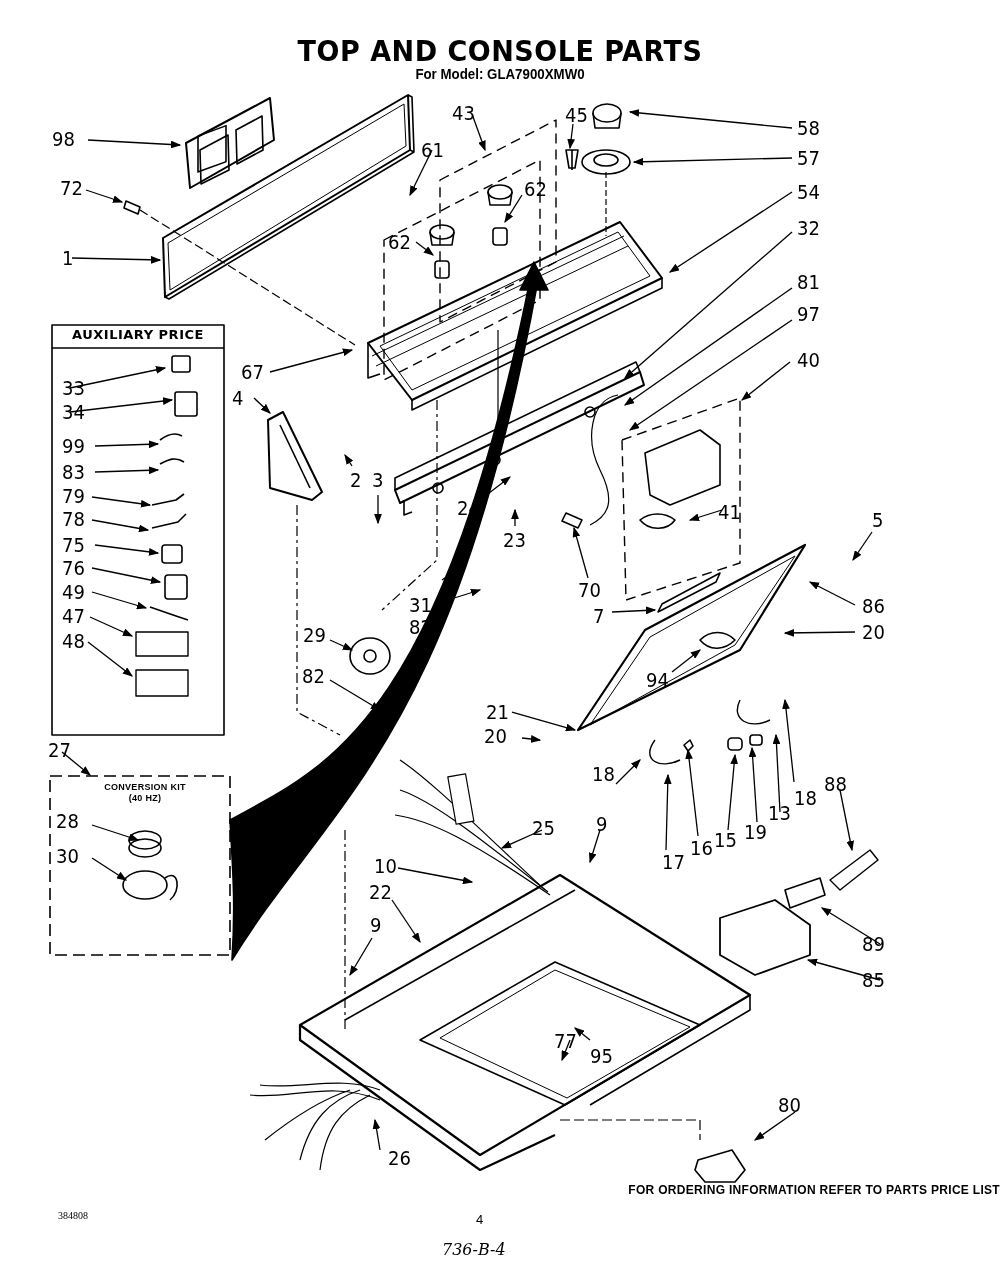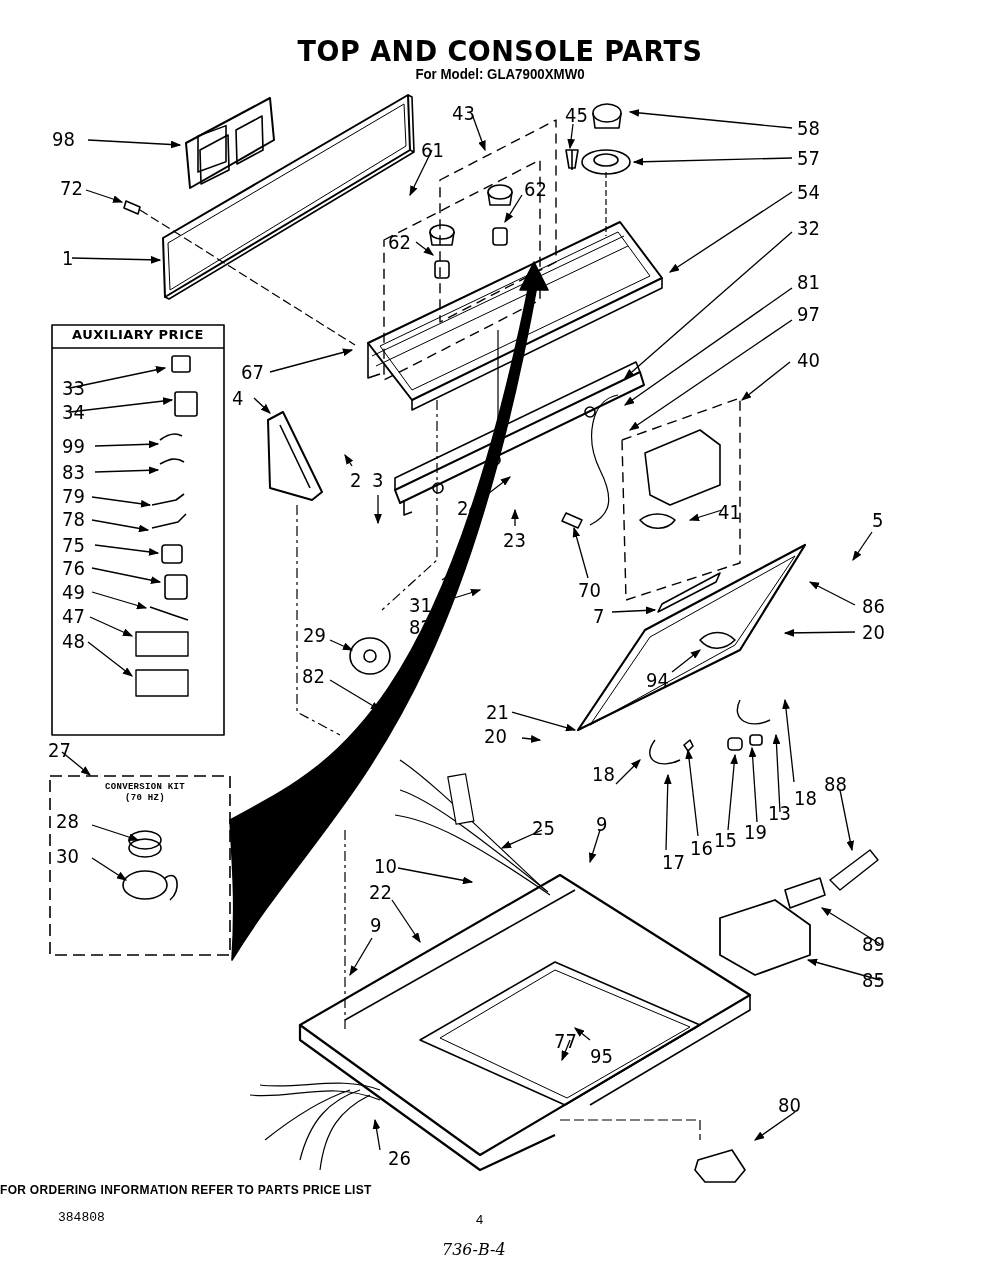--- a/index.html
+++ b/index.html
@@ -2,23 +2,23 @@
 <html><head>
 <meta charset="utf-8">
 <style>
   html,body{margin:0;padding:0;background:#fff;}
   body{width:1000px;height:1271px;position:relative;overflow:hidden;font-family:"Liberation Sans",sans-serif;color:#000;}
   #stage{position:absolute;left:0;top:0;width:1000px;height:1271px;}
   .title{position:absolute;left:0;width:1000px;top:36px;text-align:center;font-family:"DejaVu Sans",sans-serif;font-weight:bold;font-size:27px;letter-spacing:0.5px;transform:scaleY(1.05);}
   .subtitle{position:absolute;left:0;width:1000px;top:66px;text-align:center;font-family:"Liberation Sans",sans-serif;font-weight:bold;font-size:14px;transform:scaleX(0.95);}
   .callout{position:absolute;font-family:"DejaVu Sans",sans-serif;font-size:20px;line-height:20px;transform:scaleX(0.9);transform-origin:left top;white-space:nowrap;}
   .aux-title{position:absolute;left:52px;top:327px;width:172px;text-align:center;font-family:"DejaVu Sans",sans-serif;font-weight:bold;font-size:13px;letter-spacing:0.5px;}
-  .kit-title{position:absolute;left:60px;top:782px;width:170px;text-align:center;font-family:Liberation Mono, monospace;font-weight:bold;font-size:9px;line-height:11px;letter-spacing:0.3px;}
-  .footer{position:absolute;left:0;width:1000px;top:1183px;text-align:left;font-family:"Liberation Sans",sans-serif;font-weight:bold;font-size:12px;letter-spacing:0.3px;}
-  .docnum{position:absolute;left:58px;top:1210px;font-family:Liberation Mono, monospace;font-size:13px;}
+  .kit-title{position:absolute;left:60px;top:782px;width:170px;text-align:center;font-family:Liberation Sans, sans-serif;font-weight:bold;font-size:9px;line-height:11px;letter-spacing:0.3px;}
+  .footer{position:absolute;left:0;width:1000px;top:1183px;text-align:right;font-family:"Liberation Sans",sans-serif;font-weight:bold;font-size:12px;letter-spacing:0.3px;}
+  .docnum{position:absolute;left:58px;top:1210px;font-family:Liberation Serif, serif;font-size:10px;}
   .pagenum{position:absolute;left:476px;top:1212px;font-family:"Liberation Sans",sans-serif;font-size:13px;}
   .handnote{position:absolute;left:442px;top:1240px;font-family:"DejaVu Serif",serif;font-style:italic;font-size:16px;}
   svg{position:absolute;left:0;top:0;}
 </style>
 </head>
 <body>
 
 <div id="stage">
 
   <div class="title">TOP AND CONSOLE PARTS</div>
@@ -250,21 +250,21 @@
       <line x1="88" y1="642" x2="132" y2="676"></line>
       <line x1="62" y1="752" x2="90" y2="775"></line>
       <line x1="92" y1="825" x2="138" y2="840"></line>
       <line x1="92" y1="858" x2="126" y2="880"></line>
     </g>
   </svg>
 
   <div class="aux-title">AUXILIARY PRICE</div>
   <div class="kit-title">
     <div>CONVERSION KIT</div>
-    <div>(70 HZ)</div>
+    <div>(40 HZ)</div>
   </div>
 
   <div class="callout" style="left:62px;top:378px">33</div>
   <div class="callout" style="left:62px;top:402px">34</div>
   <div class="callout" style="left:62px;top:436px">99</div>
   <div class="callout" style="left:62px;top:462px">83</div>
   <div class="callout" style="left:62px;top:486px">79</div>
   <div class="callout" style="left:62px;top:509px">78</div>
   <div class="callout" style="left:62px;top:535px">75</div>
   <div class="callout" style="left:62px;top:558px">76</div>

